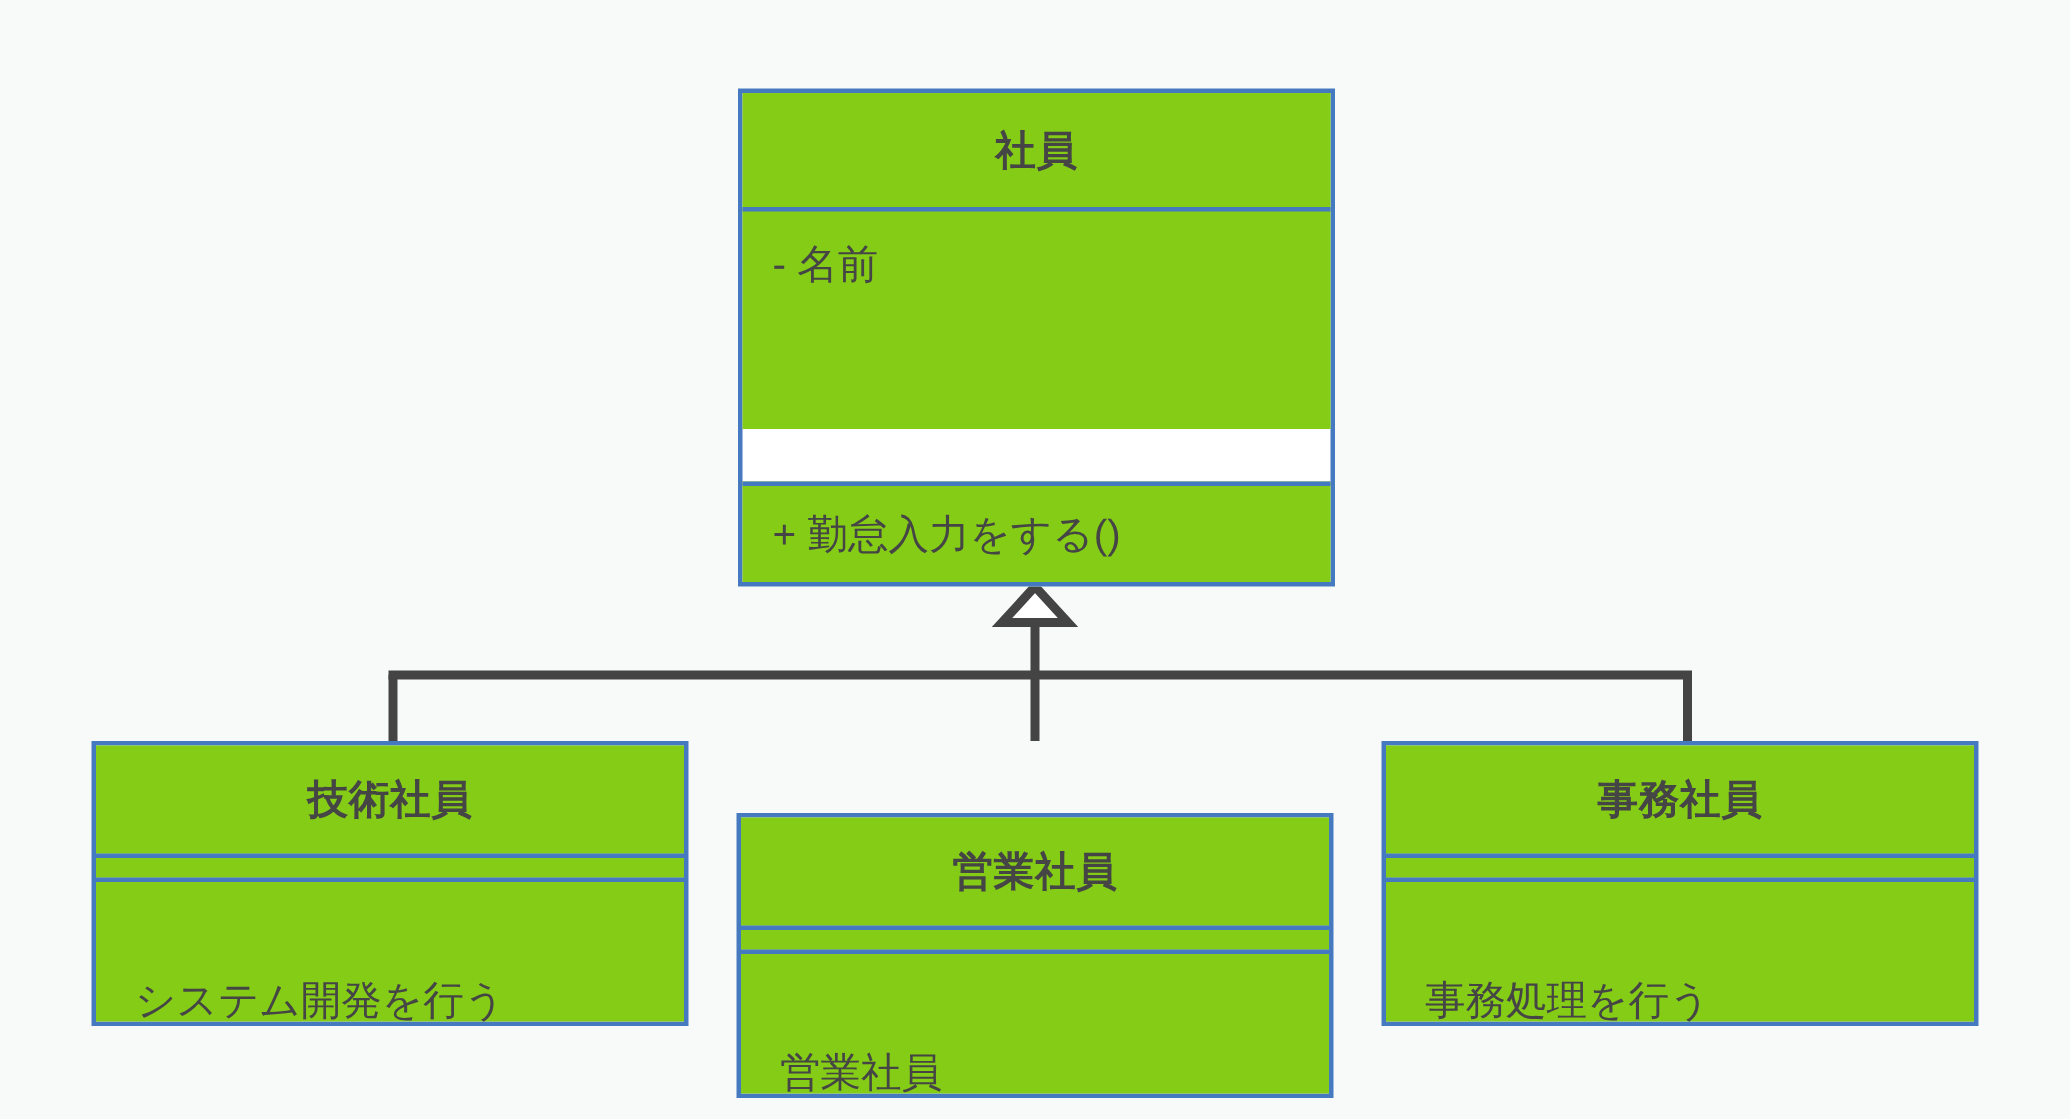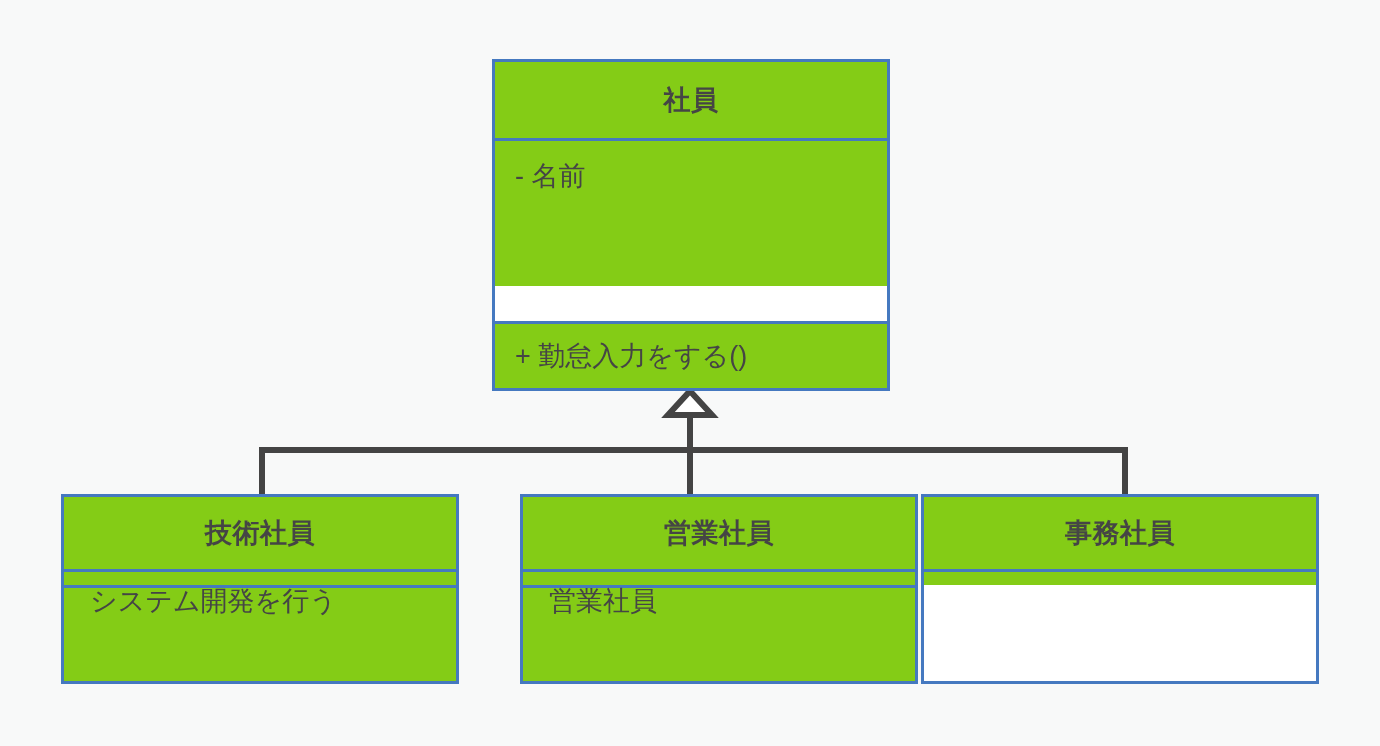--- a/index.html
+++ b/index.html
@@ -99,28 +99,28 @@
   .subclass .c-name {
     height: 72px;
     font-size: 27px;
   }
   .subclass .c-attrs {
     height: 16px;
   }
   .subclass .c-ops {
     flex: 1;
     padding-left: 26px;
-    justify-content: flex-start;
+    justify-content: flex-end;
   }
   .subclass .c-ops .member {
     font-size: 27px;
     line-height: 1;
   }
   #class-engineer { left: 61px; }
-  #class-sales    { left: 520px; }
+  #class-sales    { left: 491px; margin-top: 48px; }
   #class-clerical { left: 921px; }
 </style>
 </head>
 <body>
 
 <div id="canvas">
 
   <svg id="connectors" viewBox="0 0 1380 746" width="1380" height="746">
 
     <polygon points="690,391 712,415 668,415" fill="#ffffff" stroke="#444444" stroke-width="6" stroke-linejoin="miter"></polygon>
@@ -164,15 +164,18 @@
     <div class="compartment c-ops divider-top">
       <div class="member">営業社員</div>
     </div>
   </div>
 
   <div class="uml-class subclass" id="class-clerical">
     <div class="compartment c-name">
       <div class="class-name">事務社員</div>
     </div>
     <div class="compartment c-attrs divider-top"></div>
+    <div class="compartment c-ops divider-top">
+      <div class="member">事務処理を行う</div>
+    </div>
   </div>
 
 </div>
 
 </body></html>

